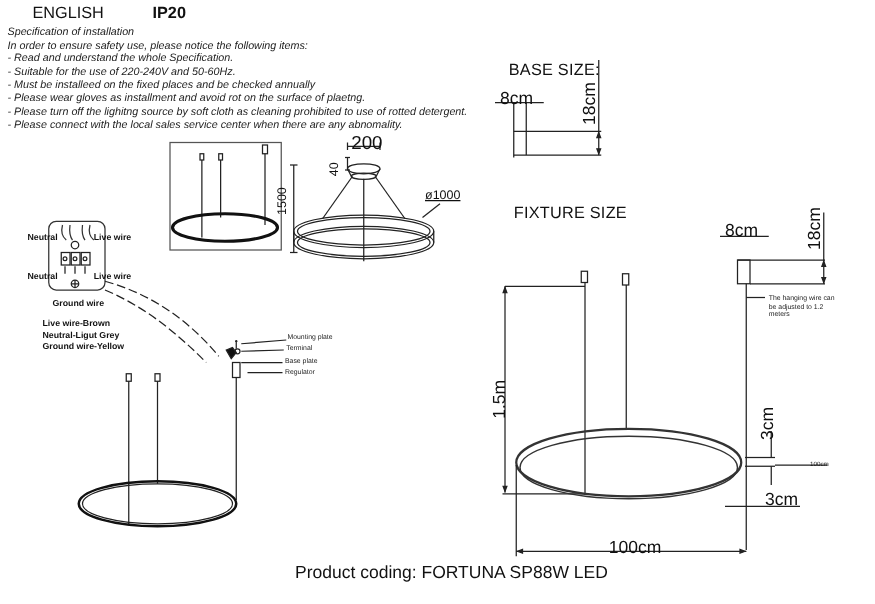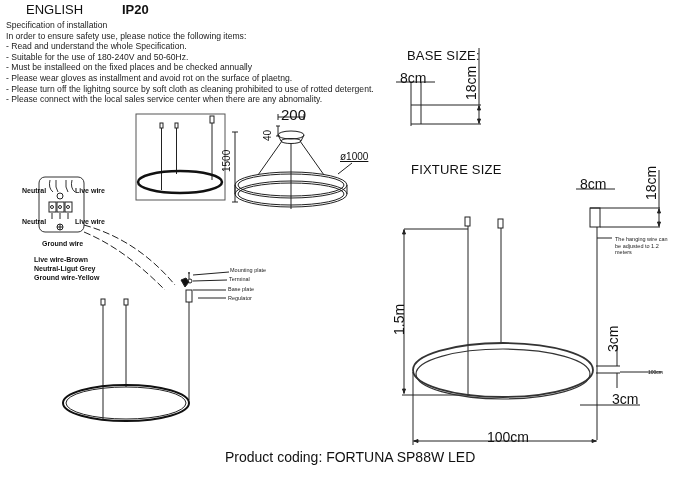--- a/index.html
+++ b/index.html
@@ -13,25 +13,25 @@
   .dim { font-size: 14px; }
   .vert { transform: rotate(-90deg); transform-origin: left top; white-space: nowrap; }
   svg { position: absolute; left: 0; top: 0; }
 </style>
 </head>
 <body>
 
 <div class="abs hdr" style="left:6px;top:2px;">ENGLISH</div>
 <div class="abs hdr" style="left:102px;top:2px;font-weight:bold;">IP20</div>
 
-<div class="abs spec" style="left:6px;top:20px;width:380px;">
+<div class="abs spec" style="left:6px;top:20px;width:380px;font-style:italic;">
   <div>Specification of installation</div>
   <div>In order to ensure safety use, please notice the following items:</div>
   <div>- Read and understand the whole Specification.</div>
-  <div>- Suitable for the use of 180-240V and 50-60Hz.</div>
+  <div>- Suitable for the use of 220-240V and 50-60Hz.</div>
   <div>- Must be installeed on the fixed places and be checked annually</div>
   <div>- Please wear gloves as installment and avoid rot on the surface of plaetng.</div>
   <div style="white-space:nowrap;">- Please turn off the lighitng source by soft cloth as cleaning prohibited to use of rotted detergent.</div>
   <div>- Please connect with the local sales service center when there are any abnomality.</div>
 </div>
 
 <svg width="700" height="483" viewBox="0 0 700 483">
   <g fill="none" stroke="#222" stroke-width="1">
 
     <g>
@@ -183,13 +183,13 @@
   <div>The hanging wire can</div>
   <div>be adjusted to 1.2</div>
   <div>meters</div>
 </div>
 <div class="abs dim vert" style="left:391px;top:335px;">1.5m</div>
 <div class="abs dim vert" style="left:605px;top:352px;">3cm</div>
 <div class="abs" style="left:648px;top:369px;font-size:5px;">100cm</div>
 <div class="abs dim" style="left:612px;top:391px;">3cm</div>
 <div class="abs dim" style="left:487px;top:429px;">100cm</div>
 
-<div class="abs" style="left:225px;top:449px;font-size:14px;">Product coding: FORTUNA SP88W LED</div>
+<div class="abs" style="left:236px;top:449px;font-size:14px;">Product coding: FORTUNA SP88W LED</div>
 
 </body></html>

